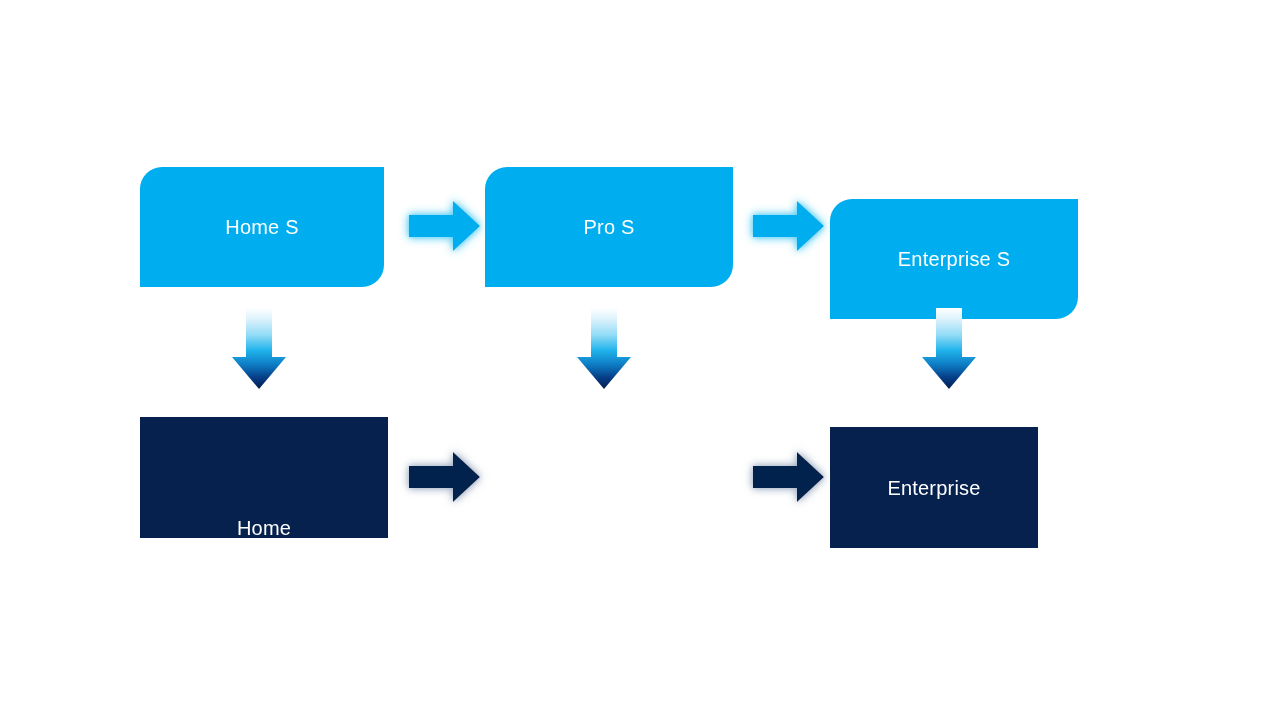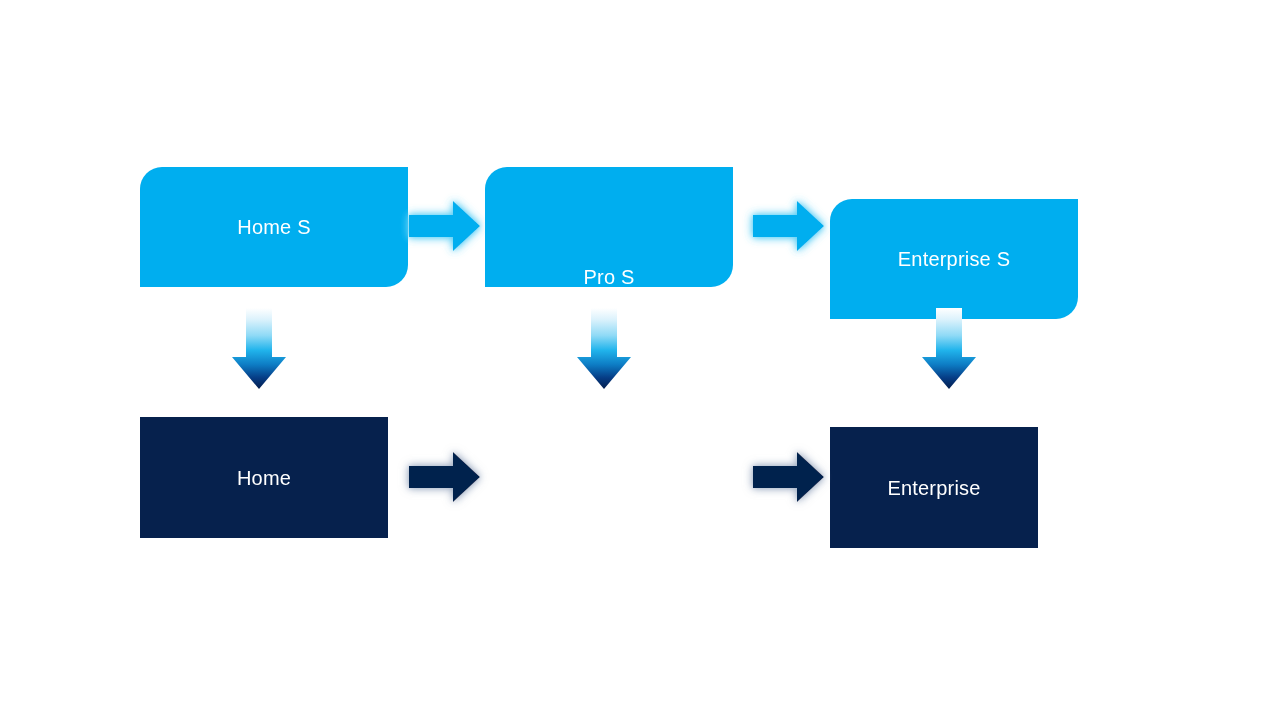--- a/index.html
+++ b/index.html
@@ -76,25 +76,25 @@
         <feDropShadow dx="0" dy="0" stdDeviation="2" flood-color="#7FDCF8" flood-opacity="0.8"></feDropShadow>
       </filter>
 
       <filter id="glowNavy" x="-60%" y="-60%" width="220%" height="220%">
         <feDropShadow dx="0" dy="0" stdDeviation="4.5" flood-color="#97A6BE" flood-opacity="0.9"></feDropShadow>
         <feDropShadow dx="0" dy="0" stdDeviation="2" flood-color="#B7C3D4" flood-opacity="0.7"></feDropShadow>
       </filter>
     </defs>
   </svg>
 
-  <div class="node top" style="left:140px; top:167px; width:268px; height:120px;">
+  <div class="node top" style="left:140px; top:167px; width:244px; height:120px;">
     <span class="node-label">Home S</span>
   </div>
 
-  <div class="node top" style="left:485px; top:167px; width:248px; height:120px;align-items:flex-end;">
+  <div class="node top" style="left:485px; top:167px; width:248px; height:120px;">
     <span class="node-label">Pro S</span>
   </div>
 
   <div class="node top" style="left:830px; top:167px; width:248px; height:120px;margin-top:32px;">
     <span class="node-label">Enterprise S</span>
   </div>
 
   <div class="arrow" style="left:409px; top:199px;">
     <svg width="72" height="54" viewBox="0 0 72 54">
       <path d="M0,16 L44,16 L44,2 L71,27 L44,52 L44,38 L0,38 Z" fill="#00AEEF" filter="url(#glowBlue)"></path>
@@ -118,21 +118,21 @@
       <path d="M15,0 L41,0 L41,49 L55,49 L28,81 L1,49 L15,49 Z" fill="url(#vgrad)"></path>
     </svg>
   </div>
 
   <div class="arrow" style="left:921px; top:308px;">
     <svg width="56" height="82" viewBox="0 0 56 82">
       <path d="M15,0 L41,0 L41,49 L55,49 L28,81 L1,49 L15,49 Z" fill="url(#vgrad)"></path>
     </svg>
   </div>
 
-  <div class="node bottom" style="left:140px; top:417px; width:248px; height:121px;">
+  <div class="node bottom" style="left:140px; top:417px; width:248px; height:121px;align-items:flex-end;">
     <span class="node-label">Home</span>
   </div>
 
 
   <div class="node bottom" style="left:830px; top:427px; width:208px; height:121px;">
     <span class="node-label">Enterprise</span>
   </div>
 
   <div class="arrow" style="left:409px; top:450px;">
     <svg width="72" height="54" viewBox="0 0 72 54">

